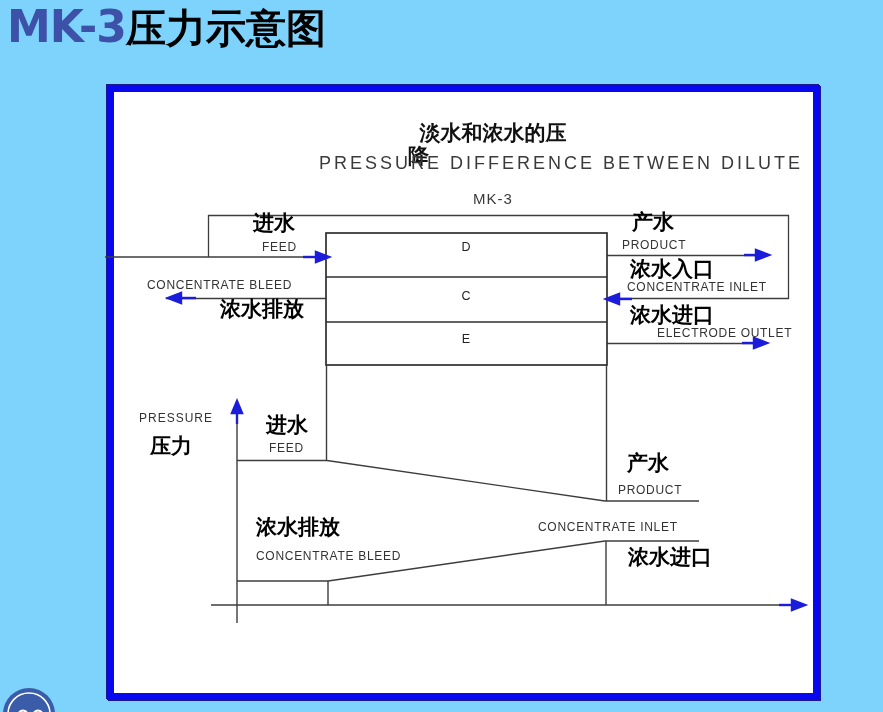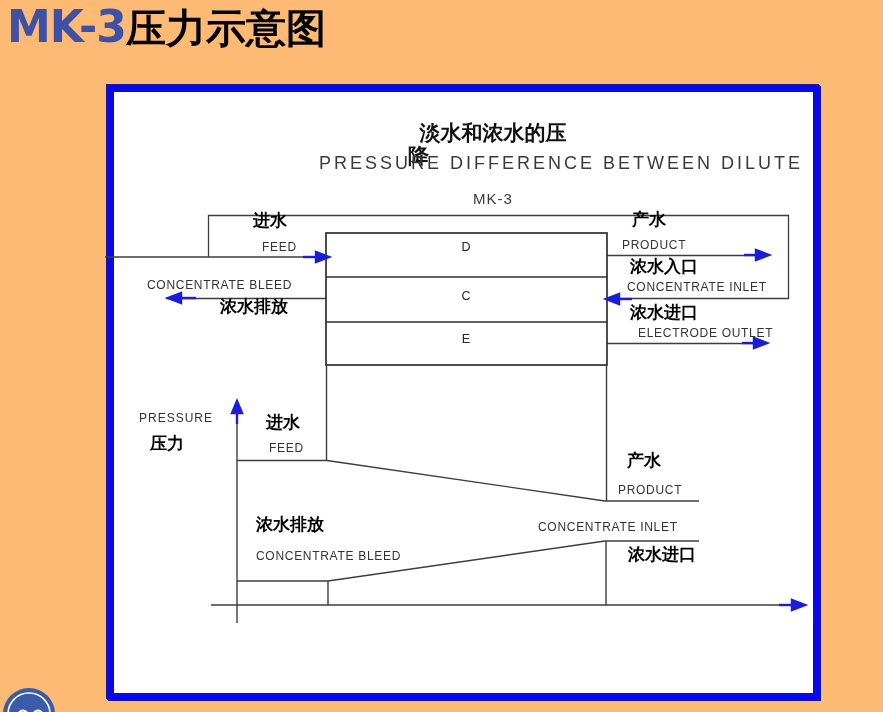--- a/index.html
+++ b/index.html
@@ -1,37 +1,37 @@
 <!DOCTYPE html>
 <html><head>
 <meta charset="utf-8">
 <style>
   html,body{margin:0;padding:0;background:#ffffff;}
   #canvas{
-    position:relative;width:883px;height:712px;background:#fdba74;overflow:hidden;
+    position:relative;width:883px;height:712px;background:#7dd3fc;overflow:hidden;
     font-family:"Liberation Sans","DejaVu Sans",sans-serif;color:#1a1a1a;
   }
   .abs{position:absolute;white-space:nowrap;}
   
   #slide-title{left:7px;top:4px;color:#3d51a8;line-height:1.05;}
   #slide-title .model{font-family:"DejaVu Sans",sans-serif;font-weight:800;font-size:44px;letter-spacing:-1px;}
   #slide-title .zh{font-family:"DejaVu Serif","Liberation Serif",serif;font-weight:700;font-size:40px;}
   
   #frame{left:107px;top:85px;width:699px;height:601px;border:7px solid #0808f0;background:#ffffff;
          box-shadow:-1px -1px 0 0 #1a1a8c, 1px 1px 0 0 #1a1a8c;}
   
   .hdr-zh{font-family:Liberation Mono, monospace;font-weight:700;font-size:21px;color:#111;}
   #hdr-zh1{left:233px;top:119px;width:520px;text-align:center;}
   #hdr-zh2{left:408px;top:142px;}
   .hdr-en{font-size:18px;letter-spacing:3px;color:#3a3a3a;}
   #hdr-en1{left:183px;top:153px;width:620px;text-align:right;}
   #hdr-en2{left:183px;top:172px;width:620px;text-align:center;}
   #hdr-model{left:183px;top:190px;width:620px;text-align:center;font-size:15px;letter-spacing:1px;color:#3a3a3a;}
   
-  .zh{font-family:"DejaVu Serif","Liberation Serif",serif;font-weight:700;font-size:17px;color:#000;}
+  .zh{font-family:"DejaVu Serif","Liberation Serif",serif;font-weight:700;font-size:21px;color:#000;}
   .en{font-size:12px;letter-spacing:0.7px;color:#333;}
   .cell{font-size:12.5px;color:#222;letter-spacing:1px;}
   .cell-row{left:326px;width:281px;text-align:center;}
   
   #logo{left:2px;top:687px;width:54px;height:54px;}
   svg.overlay{position:absolute;left:0;top:0;}
 </style>
 </head>
 <body>
 
@@ -113,21 +113,21 @@
   <div class="abs zh" style="left:632px;top:208px">产水</div>
   <div class="abs en" style="left:622px;top:238px">PRODUCT</div>
 
   <div class="abs zh" style="left:630px;top:255px">浓水入口</div>
   <div class="abs en" style="left:627px;top:280px">CONCENTRATE INLET</div>
 
   <div class="abs en" style="left:147px;top:278px">CONCENTRATE BLEED</div>
   <div class="abs zh" style="left:220px;top:295px">浓水排放</div>
 
   <div class="abs zh" style="left:630px;top:301px">浓水进口</div>
-  <div class="abs en" style="left:638px;top:326px">ELECTRODE OUTLET</div>
+  <div class="abs en" style="left:657px;top:326px">ELECTRODE OUTLET</div>
 
   <div class="abs en" style="left:139px;top:411px;letter-spacing:1px">PRESSURE</div>
   <div class="abs zh" style="left:150px;top:432px">压力</div>
 
   <div class="abs zh" style="left:266px;top:411px">进水</div>
   <div class="abs en" style="left:269px;top:441px">FEED</div>
 
   <div class="abs zh" style="left:627px;top:449px">产水</div>
   <div class="abs en" style="left:618px;top:483px">PRODUCT</div>
 

